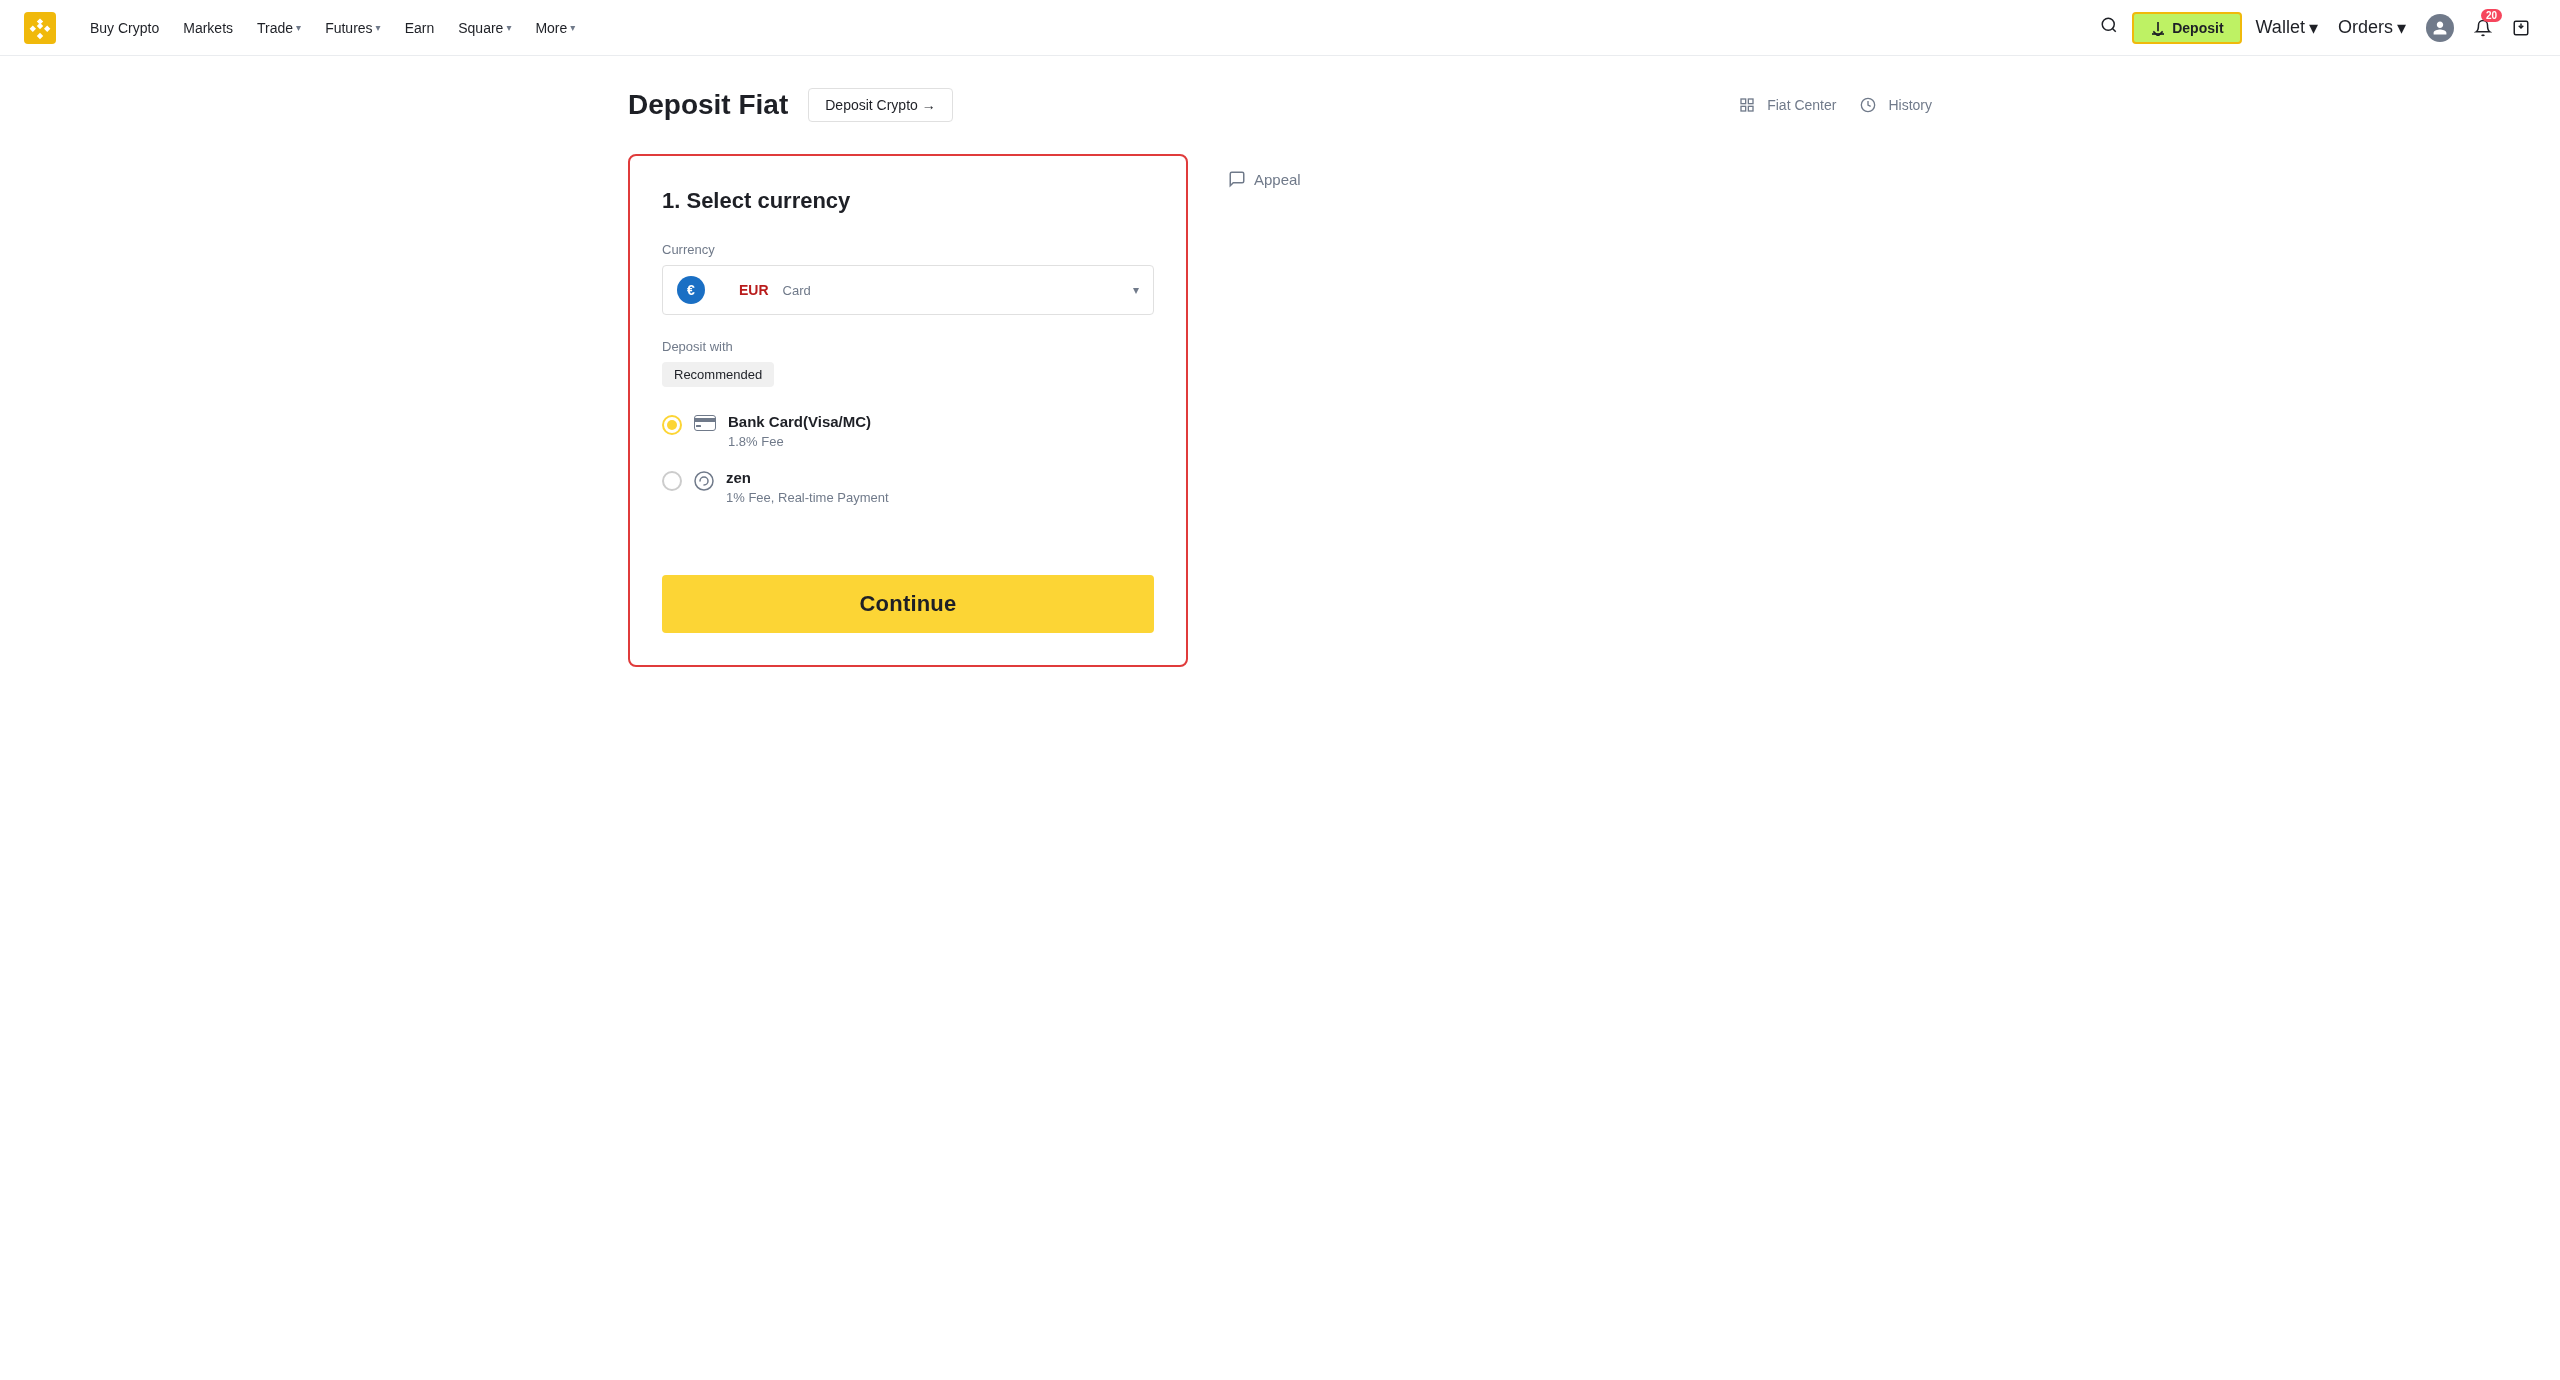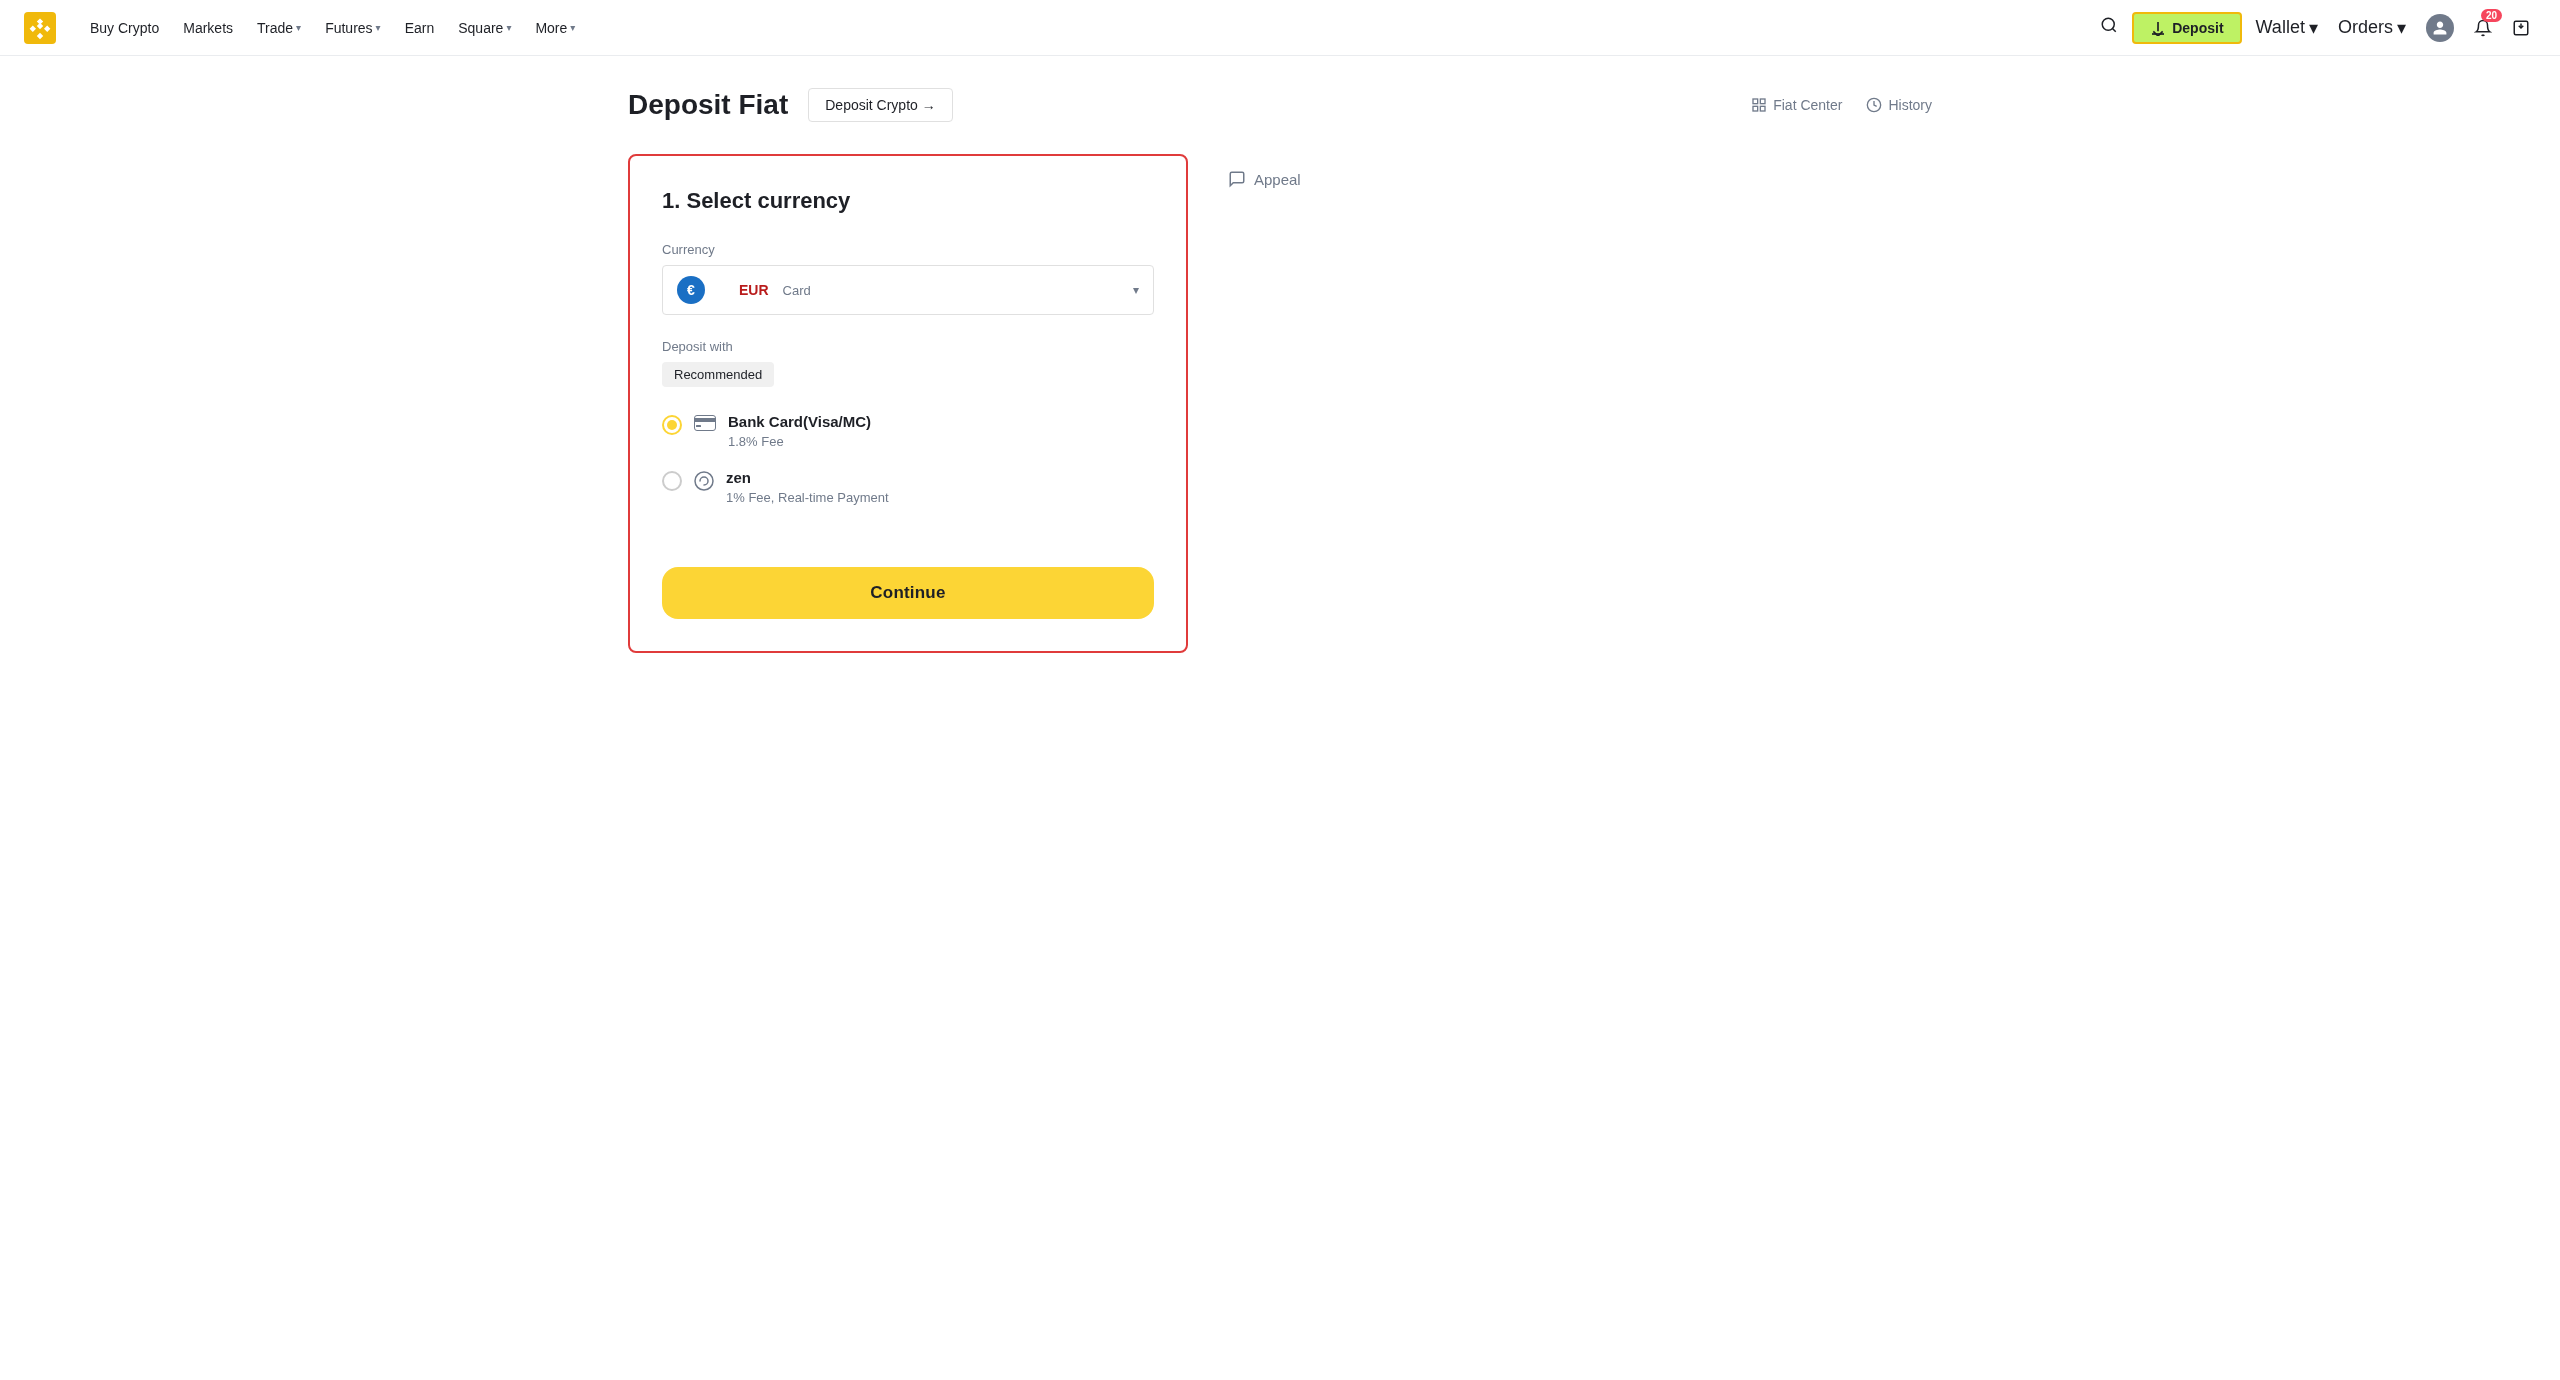--- a/index.html
+++ b/index.html
@@ -41,21 +41,21 @@
     .page-content { padding: 32px 48px; max-width: 1400px; margin: 0 auto; }
     .page-header { display: flex; align-items: center; justify-content: space-between; margin-bottom: 32px; }
     .page-header-left { display: flex; align-items: center; gap: 20px; }
     .page-title { font-size: 28px; font-weight: 700; color: #1e2026; }
     .deposit-crypto-btn {
       background: #fff; border: 1px solid #e0e0e0; border-radius: 4px;
       padding: 8px 16px; font-size: 14px; font-weight: 500; cursor: pointer;
       display: flex; align-items: center; gap: 6px; color: #1e2026;
     }
     .page-header-right { display: flex; align-items: center; gap: 24px; }
-    .header-action { display: flex; align-items: center; gap: 6px; color: #707a8a; font-size: 14px; cursor: pointer; }
+    .header-action { display: flex; align-items: center; gap: 12px; color: #707a8a; font-size: 14px; cursor: pointer; }
 
     
     .main-layout { display: flex; gap: 40px; align-items: flex-start; }
 
     
     .card {
       border: 2px solid #e03b3b; border-radius: 8px; padding: 32px;
       width: 560px; min-width: 560px; background: #fff;
     }
     .card-title { font-size: 22px; font-weight: 700; margin-bottom: 28px; color: #1e2026; }
@@ -95,23 +95,23 @@
       border: 2px solid #ccc; display: flex; align-items: center; justify-content: center;
       flex-shrink: 0; margin-top: 2px;
     }
     .radio-outer.selected { border-color: #fcd535; }
     .radio-inner { width: 10px; height: 10px; border-radius: 50%; background: #fcd535; }
     .payment-name { font-size: 15px; font-weight: 600; color: #1e2026; }
     .payment-fee { font-size: 13px; color: #707a8a; margin-top: 4px; }
 
     
     .continue-btn {
-      width: 100%; background: #fcd535; border: none; border-radius: 16px;
-      padding: 16px; font-size: 17px; font-weight: 700; cursor: pointer;
-      color: #1e2026; margin-top: 28px; letter-spacing: 0.2px;
+      width: 100%; background: #fcd535; border: none; border-radius: 4px;
+      padding: 16px; font-size: 22px; font-weight: 700; cursor: pointer;
+      color: #1e2026; margin-top: 36px; letter-spacing: 0.2px;
     }
 
     
     .appeal-section { padding-top: 16px; }
     .appeal-link { display: flex; align-items: center; gap: 8px; color: #707a8a; font-size: 15px; cursor: pointer; }
   </style>
 </head>
 <body>
 
 <nav class="navbar">

